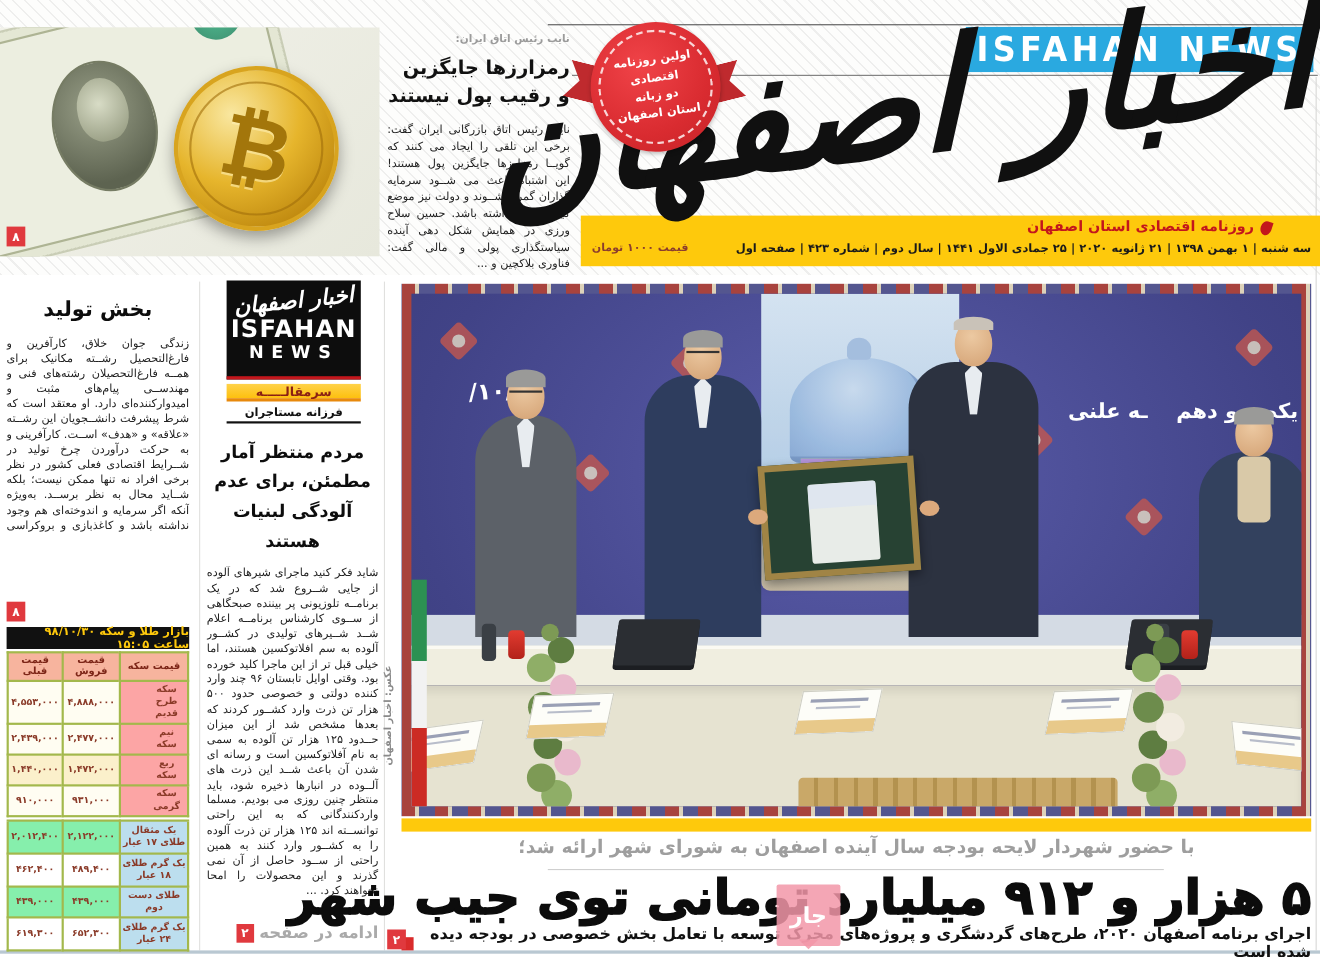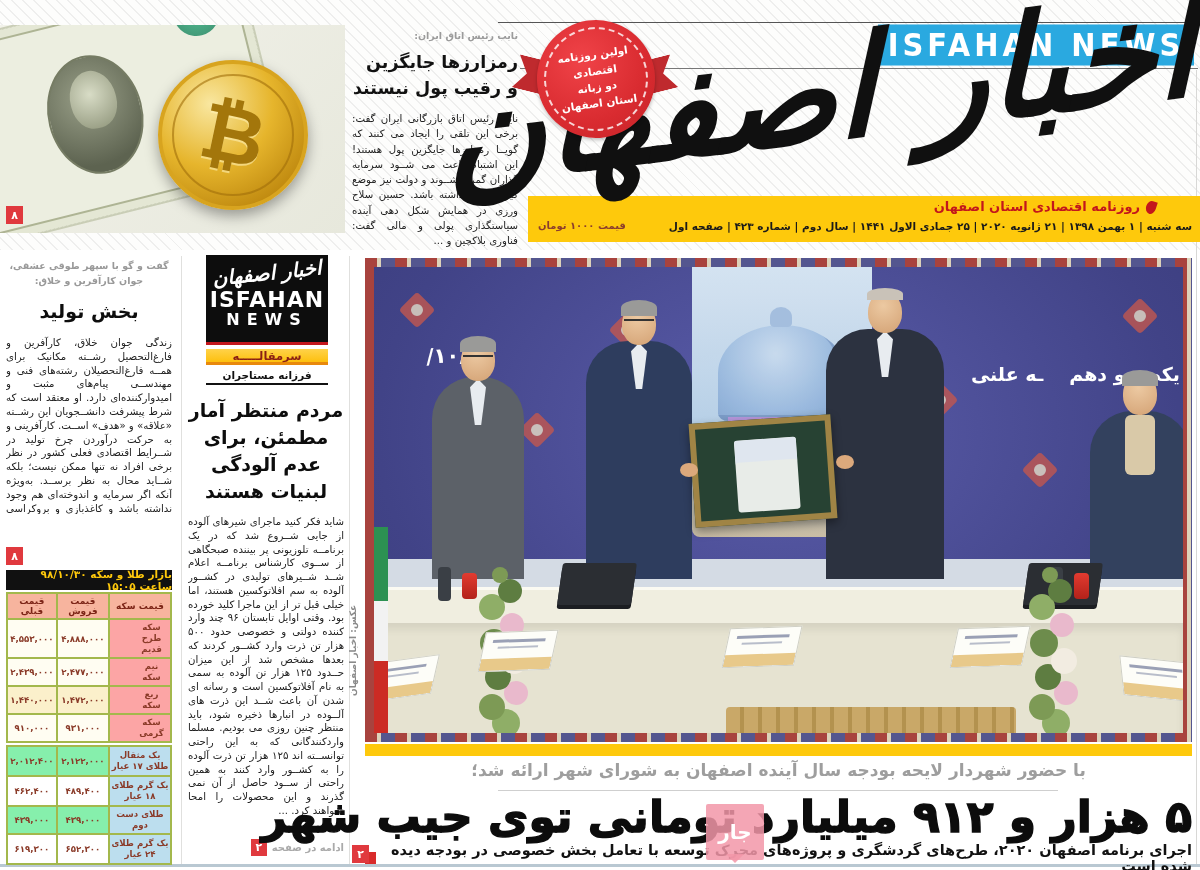--- a/index.html
+++ b/index.html
@@ -106,24 +106,24 @@
   .logo-box { margin:0 16px; width:122px; height:90px; background:#0d0d0d; color:#fff; text-align:center;
     padding-top:6px; border-bottom:3px solid #c3161c; }
   .logo-callig { font-size:20px; font-weight:bold; font-style:italic; transform:rotate(-6deg); }
   .logo-en1 { font-size:22px; font-weight:bold; letter-spacing:1px; margin-top:4px; line-height:22px;}
   .logo-en2 { font-size:16px; font-weight:bold; letter-spacing:7px; line-height:18px;}
   .sec-bar { margin:4px 16px 0; width:122px; height:16px; background:linear-gradient(#ffd24a,#fdc00e);
     border-bottom:3px solid #e8890c; color:#8a1f14; font-size:11.5px; font-weight:bold;
     display:flex; align-items:center; justify-content:center; }
   .author-bar { margin:2px 16px 0; width:122px; height:18px; border-bottom:2px solid #111;
     color:#111; font-size:10.5px; font-weight:bold; display:flex; align-items:center; justify-content:center; }
-  .colB h1 { text-align:center; font-size:19px; line-height:27px; font-weight:bold; color:#0d0d0d; margin-top:12px; }
+  .colB h1 { text-align:center; font-size:16px; line-height:27px; font-weight:bold; color:#0d0d0d; margin-top:12px; }
   .colB .body { margin-top:10px; font-size:10.2px; line-height:13.75px; text-align:justify; color:#222; height:318px; overflow:hidden; }
   .continue { margin-top:6px; display:flex; align-items:center; gap:5px; direction:rtl; }
-  .continue .lbl { color:#aaa; font-size:10px; font-weight:bold; }
+  .continue .lbl { color:#aaa; font-size:15px; font-weight:bold; }
   .continue .pg { width:16px; height:17px; background:#e0393e; color:#fff; font-size:11px; font-weight:bold;
     display:flex; align-items:center; justify-content:center; }
 
   
   .photo-wrap { position:absolute; left:365px; top:258px; width:827px; height:484px; overflow:hidden;
     background:repeating-linear-gradient(90deg,#a8433e 0 12px,#ddd2ba 12px 16px,#54568f 16px 30px); padding:9px; }
   .photo-inner { position:relative; width:100%; height:100%;
     background:radial-gradient(ellipse at 50% 35%, #5b5dab, #414387 70%, #3a3c7c); overflow:hidden;}
   .motif { position:absolute; width:26px; height:26px; background:#c2574f; transform:rotate(45deg); opacity:.8; border-radius:4px;}
   .motif:after { content:""; position:absolute; inset:7px; background:#e9ddc6; border-radius:50%; }
@@ -261,24 +261,20 @@
       <div class="band-price">قیمت ۱۰۰۰ تومان</div>
     </div>
   </div>
 
   <div class="vline vline1"></div>
   <div class="vline vline2"></div>
   <div class="rline"></div>
   <div class="bottom-rule"></div>
 
   <div class="colA">
-    <div class="kicker">
-      <div>گفت و گو با سپهر طوقی عشقی،</div>
-      <div>جوان کارآفرین و خلاق:</div>
-    </div>
     <h1>
       <div>بخش تولید</div>
     </h1>
     <div class="body">زندگی جوان خلاق، کارآفرین و فارغ‌التحصیل رشــته مکانیک برای همــه فارغ‌التحصیلان رشته‌های فنی و مهندســی پیام‌های مثبت و امیدوارکننده‌ای دارد. او معتقد است که شرط پیشرفت دانشــجویان این رشــته «علاقه» و «هدف» اســت. کارآفرینی و به حرکت درآوردن چرخ تولید در شــرایط اقتصادی فعلی کشور در نظر برخی افراد نه تنها ممکن نیست؛ بلکه شــاید محال به نظر برســد. به‌ویژه آنکه اگر سرمایه و اندوخته‌ای هم وجود نداشته باشد و کاغذبازی و بروکراسی شدید اداری برای گرفتن یک مجوز ســاده هم به این کلاف ســردرگم اضافه شود. ...</div>
   </div>
   <div class="pgbox" style="left:6px; top:547px;">۸</div>
 
   <div class="tbl-title">بازار طلا و سکه ۹۸/۱۰/۳۰ ساعت ۱۵:۰۵</div>
   <table class="ptable" dir="rtl">
     <thead>

